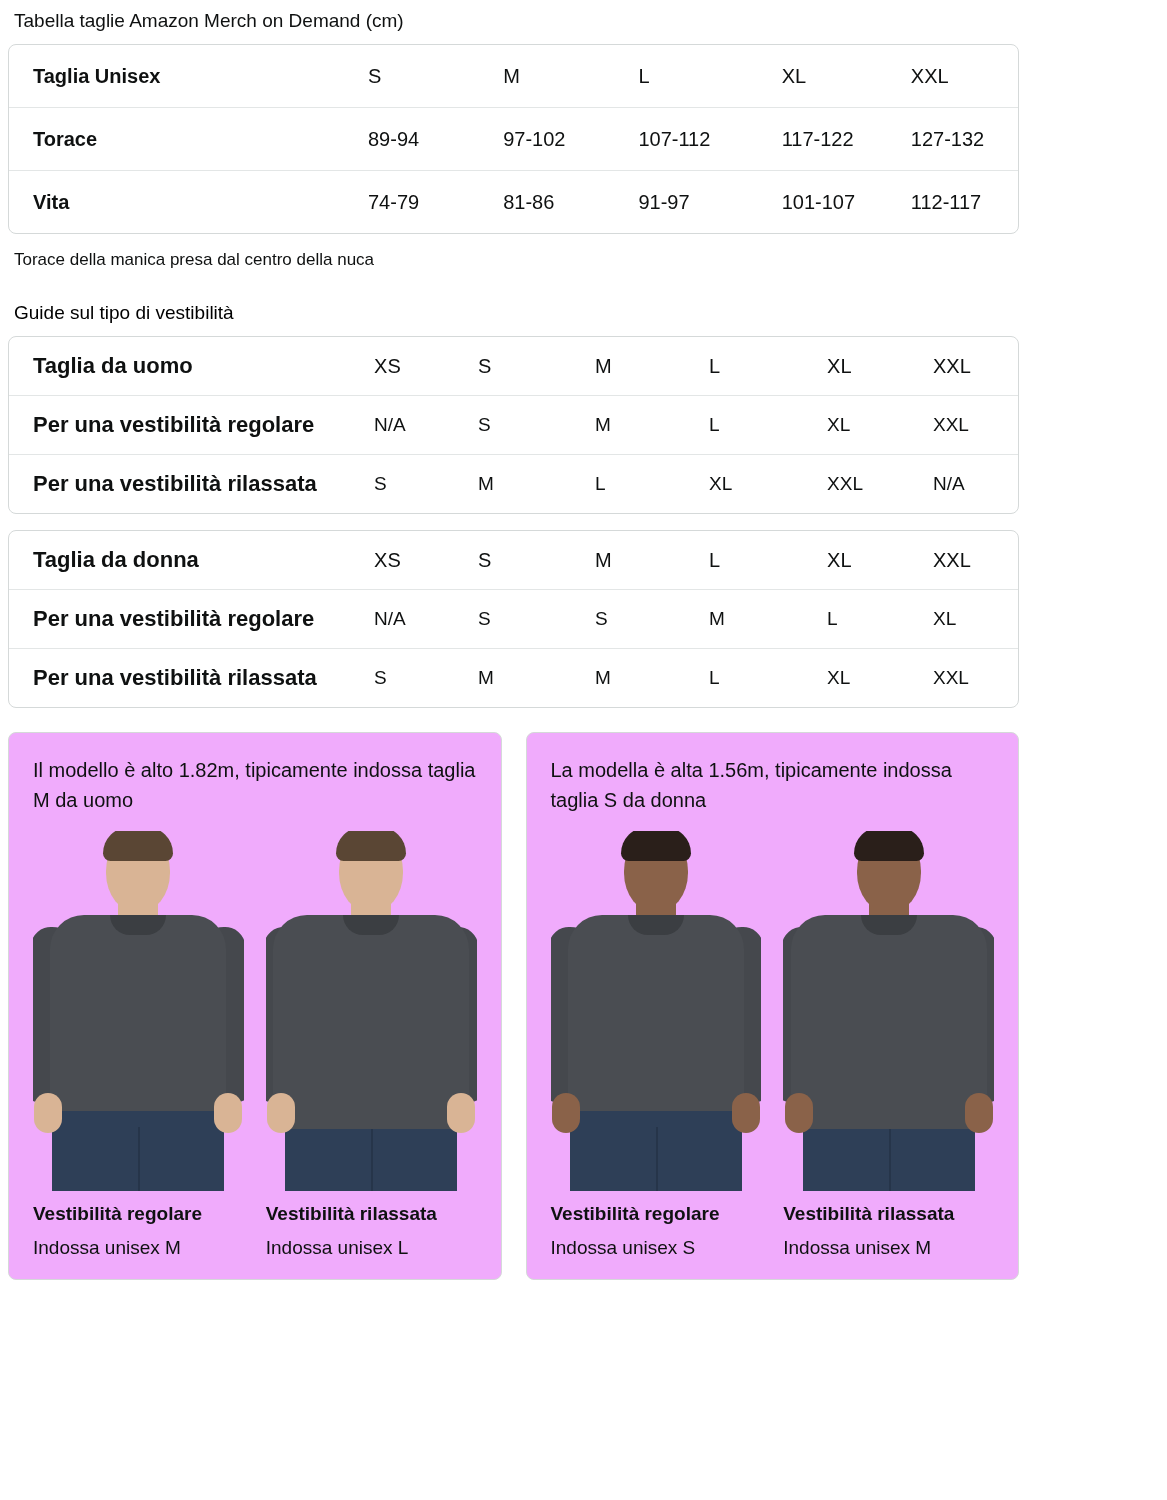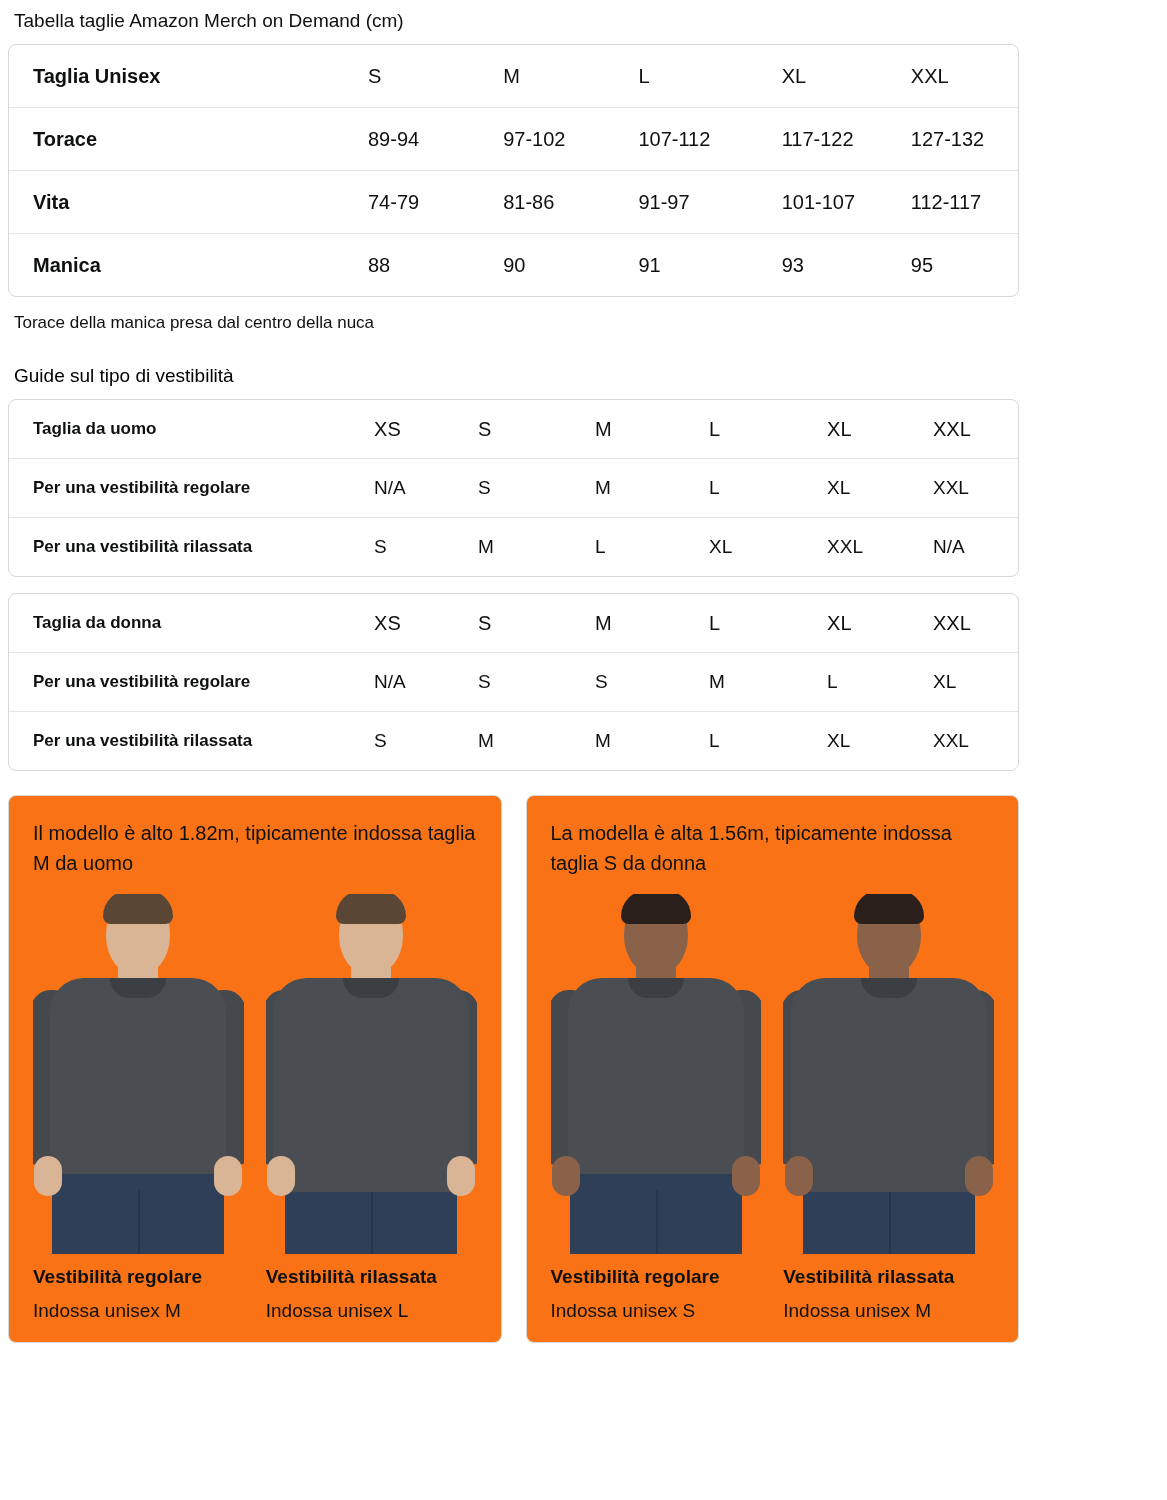--- a/index.html
+++ b/index.html
@@ -63,21 +63,21 @@
   .fit-table col.f1 { width: 10.3%; }
   .fit-table col.f2 { width: 11.6%; }
   .fit-table col.f3 { width: 11.3%; }
   .fit-table col.f4 { width: 11.7%; }
   .fit-table col.f5 { width: 10.5%; }
   .fit-table col.f6 { width: 10.8%; }
   .fit-table th, .fit-table td {
     padding: 16px 6px 16px 24px;
   }
   .fit-table td { font-size: 19px; }
-  .fit-table th.rowhead { font-size: 17px; }
+  .fit-table th.rowhead { font-size: 22px; }
 
   .note {
     font-size: 17px;
     line-height: 24px;
     color: #0f1111;
     padding: 14px 6px 6px 6px;
   }
   .section-title {
     font-size: 19px;
     line-height: 26px;
@@ -90,21 +90,21 @@
     display: flex;
     gap: 24px;
     margin-top: 24px;
     padding-bottom: 10px;
   }
   .model-card {
     flex: 1 1 0;
     border: 1px solid #d5d9d9;
     border-radius: 8px;
     padding: 22px 24px 18px 24px;
-    background: #f97316;
+    background: #f0abfc;
   }
   .model-card .headline {
     font-size: 20px;
     line-height: 30px;
     color: #0f1111;
     min-height: 62px;
   }
   .figs {
     display: flex;
     gap: 22px;
@@ -255,28 +255,20 @@
           <td>117-122</td>
           <td>127-132</td>
         </tr>
         <tr>
           <th class="rowhead">Vita</th>
           <td>74-79</td>
           <td>81-86</td>
           <td>91-97</td>
           <td>101-107</td>
           <td>112-117</td>
-        </tr>
-        <tr>
-          <th class="rowhead">Manica</th>
-          <td>88</td>
-          <td>90</td>
-          <td>91</td>
-          <td>93</td>
-          <td>95</td>
         </tr>
       </tbody>
     </table>
   </div>
 
   <div class="note">Torace della manica presa dal centro della nuca</div>
 
   <div class="section-title">Guide sul tipo di vestibilità</div>
 
   <div class="table-card">

